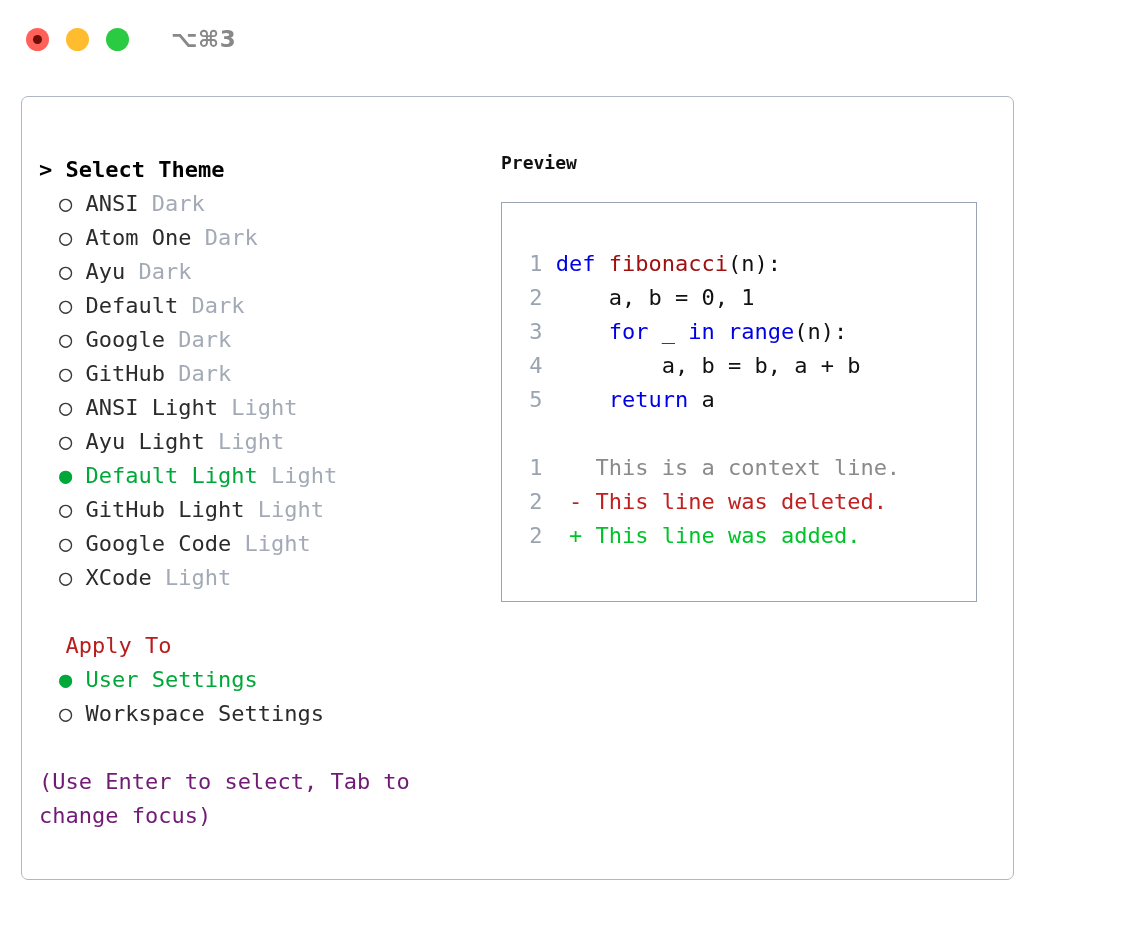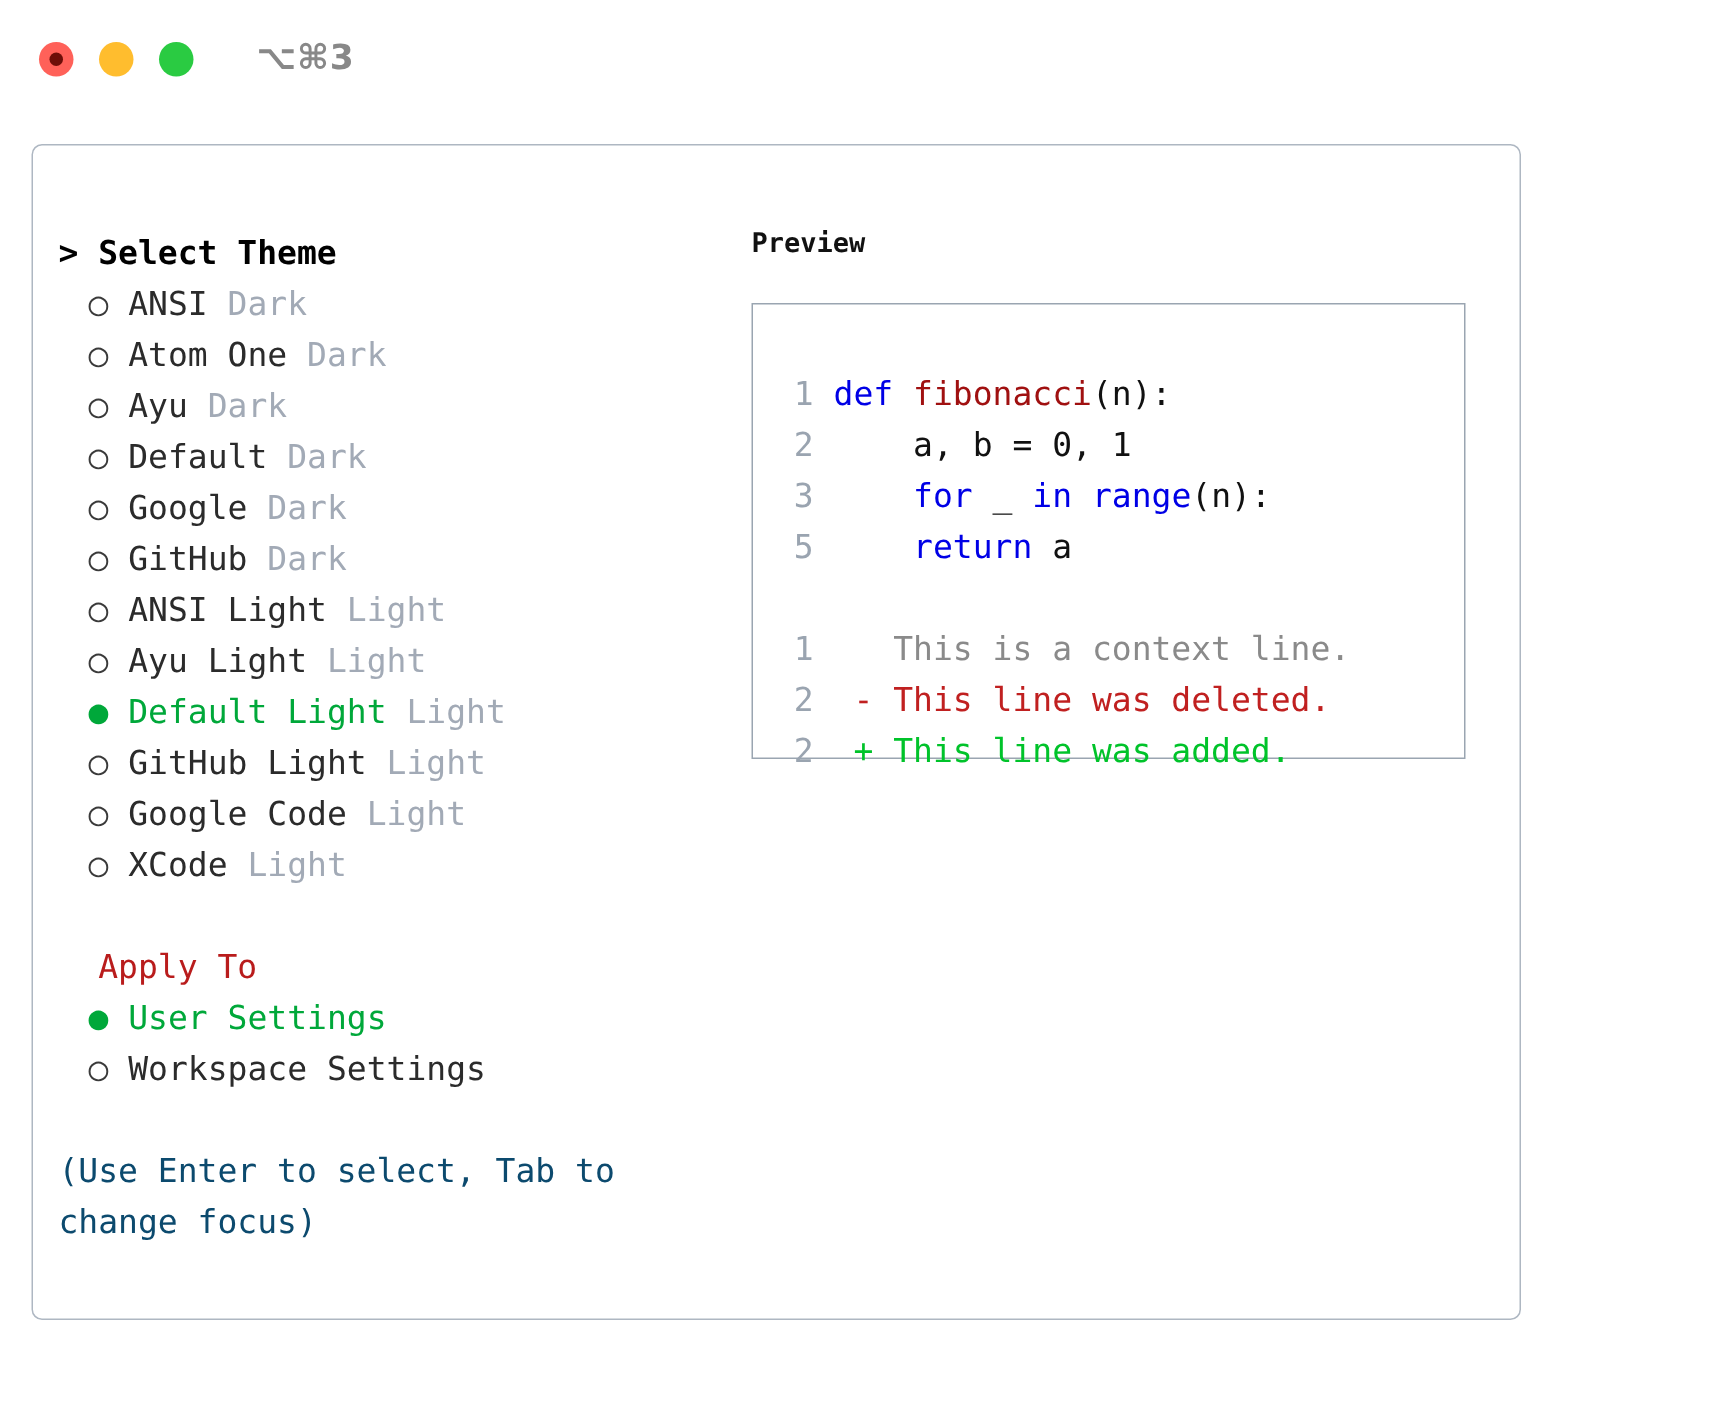--- a/index.html
+++ b/index.html
@@ -118,36 +118,36 @@
   .marker.sel { color: #00a83a; }
   .name { color: #2b2b2b; }
   .name.sel { color: #00a83a; }
   .mode { color: #a2aab6; }
 
   .section-label {
     color: #b91c1c;
   }
 
   .help {
-    color: #0c4a6e;
+    color: #701a75;
   }
 
   
   .preview-title {
     font-family: "DejaVu Sans Mono", "Liberation Mono", monospace;
     font-size: 18px;
     line-height: 34px;
     font-weight: bold;
     color: #111111;
     white-space: pre;
   }
   .preview-box {
     margin-top: 22px;
     width: 476px;
-    height: 304px;
+    height: 400px;
     border: 1.7px solid #9aa5b1;
     background: #ffffff;
     box-sizing: border-box;
     padding: 44px 0 0 14px;
   }
   .code-line {
     font-family: "DejaVu Sans Mono", "Liberation Mono", monospace;
     font-size: 22px;
     line-height: 34px;
     white-space: pre;
@@ -216,20 +216,21 @@
       <div class="mono-line help">change focus)</div>
     </div>
 
     <div class="right-col">
       <div class="preview-title">Preview</div>
       <div class="preview-box">
         <div id="code-block">
             <div class="code-line"><span class="ln">1</span><span> </span><span class="kw">def </span><span class="fn">fibonacci</span><span class="plain">(n):</span></div>
             <div class="code-line"><span class="ln">2</span><span> </span><span class="plain">    a, b = 0, 1</span></div>
             <div class="code-line"><span class="ln">3</span><span> </span><span class="plain">    </span><span class="kw">for</span><span class="plain"> _ </span><span class="kw">in</span><span class="plain"> </span><span class="kw">range</span><span class="plain">(n):</span></div>
+            <div class="code-line"><span class="ln">4</span><span> </span><span class="plain">        a, b = b, a + b</span></div>
             <div class="code-line"><span class="ln">5</span><span> </span><span class="plain">    </span><span class="kw">return</span><span class="plain"> a</span></div>
           </div>
         <div class="code-line spacer"></div>
         <div id="diff-block">
             <div class="code-line"><span class="ln">1</span><span>  </span><span class="ctx"> </span><span class="ctx"> This is a context line.</span></div>
             <div class="code-line"><span class="ln">2</span><span>  </span><span class="del">-</span><span class="del"> This line was deleted.</span></div>
             <div class="code-line"><span class="ln">2</span><span>  </span><span class="add">+</span><span class="add"> This line was added.</span></div>
           </div>
       </div>
     </div>

